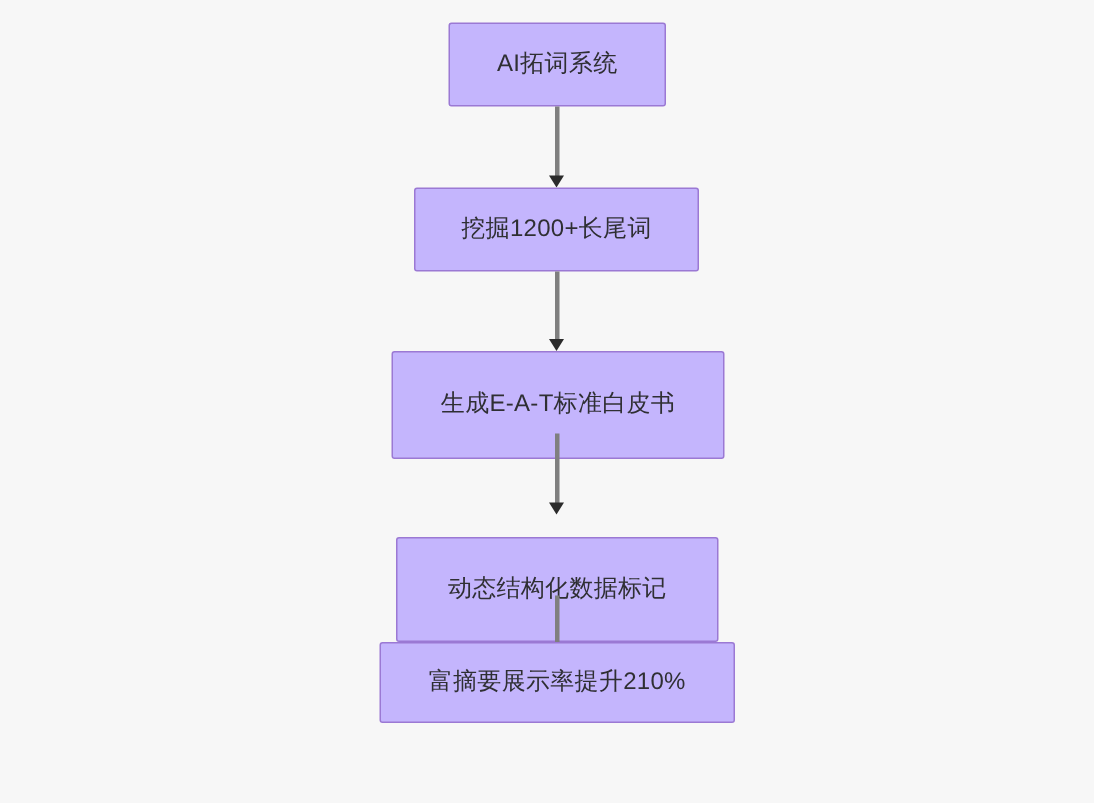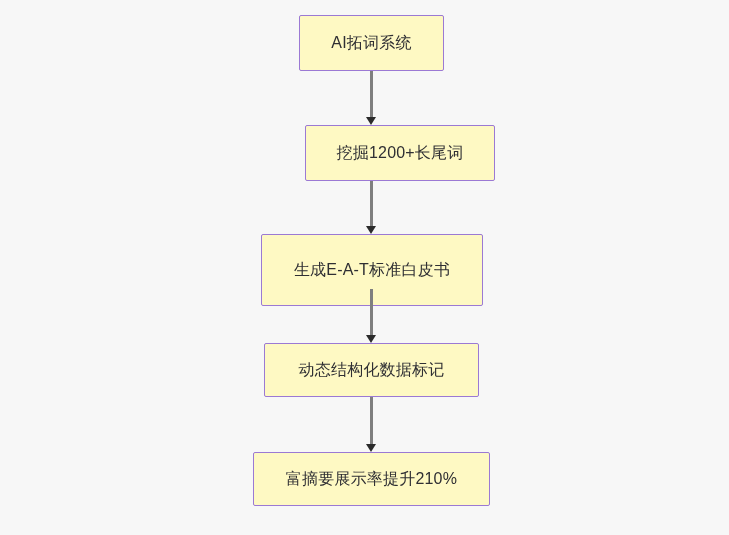--- a/index.html
+++ b/index.html
@@ -16,21 +16,21 @@
   }
   #flowchart-canvas {
     position: relative;
     width: 729px;
     height: 535px;
     background: #f7f7f7;
   }
   .node-box {
     position: absolute;
     box-sizing: border-box;
-    background: #fef9c3;
+    background: #c4b5fd;
     border: 1.6px solid #9b79d4;
     border-radius: 2px;
     display: flex;
     align-items: center;
     justify-content: center;
     color: #2f2f33;
     font-size: 16px;
     line-height: 1.2;
     letter-spacing: 0.2px;
     white-space: nowrap;
@@ -69,44 +69,44 @@
 
   <div class="node-box" style="left:299px; top:15px; width:145px; height:56px;">
     <span class="node-label">AI拓词系统</span>
   </div>
 
   <div class="connector" style="left:360px; top:71px; height:54px;">
     <div class="line"></div>
     <div class="arrowhead"></div>
   </div>
 
-  <div class="node-box" style="left:276px; top:125px; width:190px; height:56px;margin-left:29px;">
+  <div class="node-box" style="left:276px; top:125px; width:190px; height:56px;">
     <span class="node-label">挖掘1200+长尾词</span>
   </div>
 
   <div class="connector" style="left:360px; top:181px; height:53px;">
     <div class="line"></div>
     <div class="arrowhead"></div>
   </div>
 
   <div class="node-box" style="left:261px; top:234px; width:222px; height:72px;">
     <span class="node-label">生成E-A-T标准白皮书</span>
   </div>
 
   <div class="connector" style="left:360px; top:289px; height:54px;">
     <div class="line"></div>
     <div class="arrowhead"></div>
   </div>
 
-  <div class="node-box" style="left:264px; top:343px; width:215px; height:54px;">
+  <div class="node-box" style="left:264px; top:358px; width:215px; height:70px;">
     <span class="node-label">动态结构化数据标记</span>
   </div>
 
   <div class="connector" style="left:360px; top:397px; height:55px;">
     <div class="line"></div>
     <div class="arrowhead"></div>
   </div>
 
-  <div class="node-box" style="left:253px; top:452px; width:237px; height:54px;">
+  <div class="node-box" style="left:253px; top:428px; width:237px; height:54px;">
     <span class="node-label">富摘要展示率提升210%</span>
   </div>
 
 </div>
 
 </body></html>

